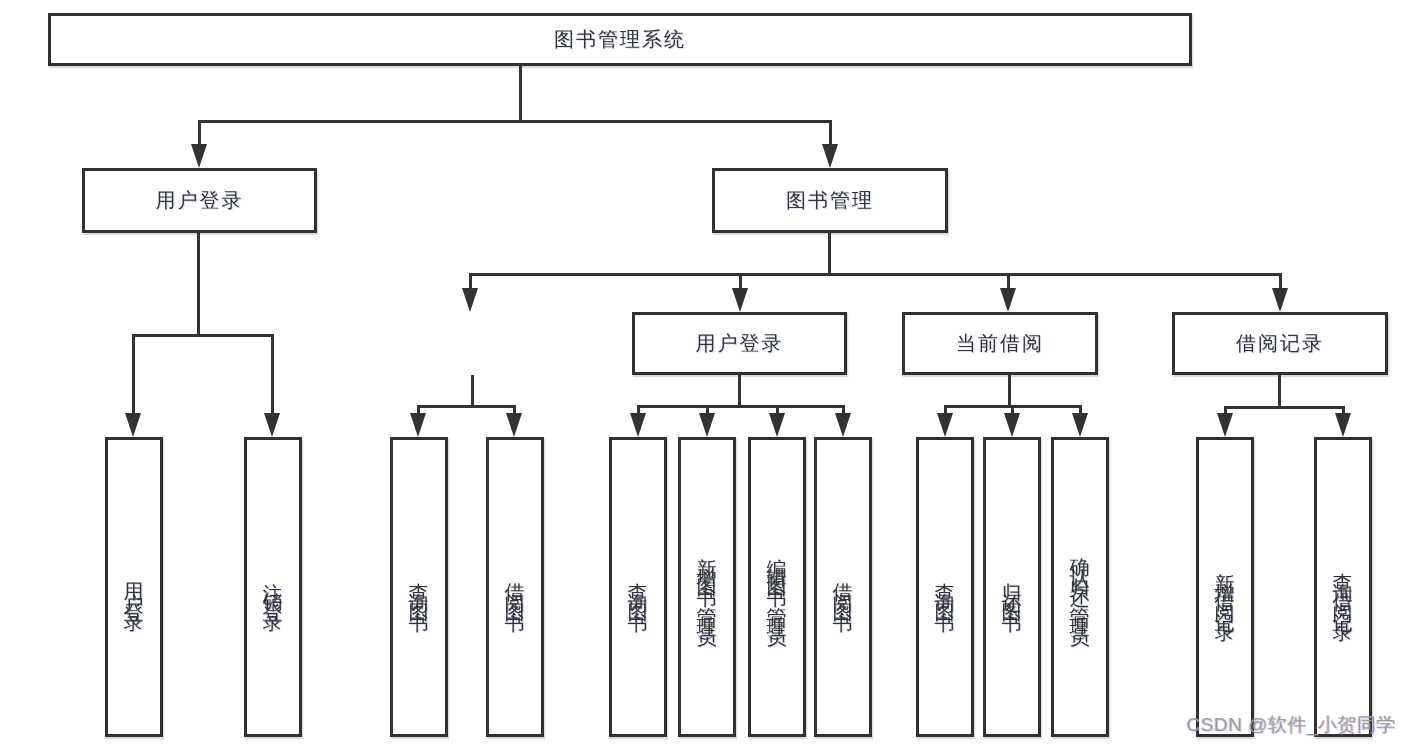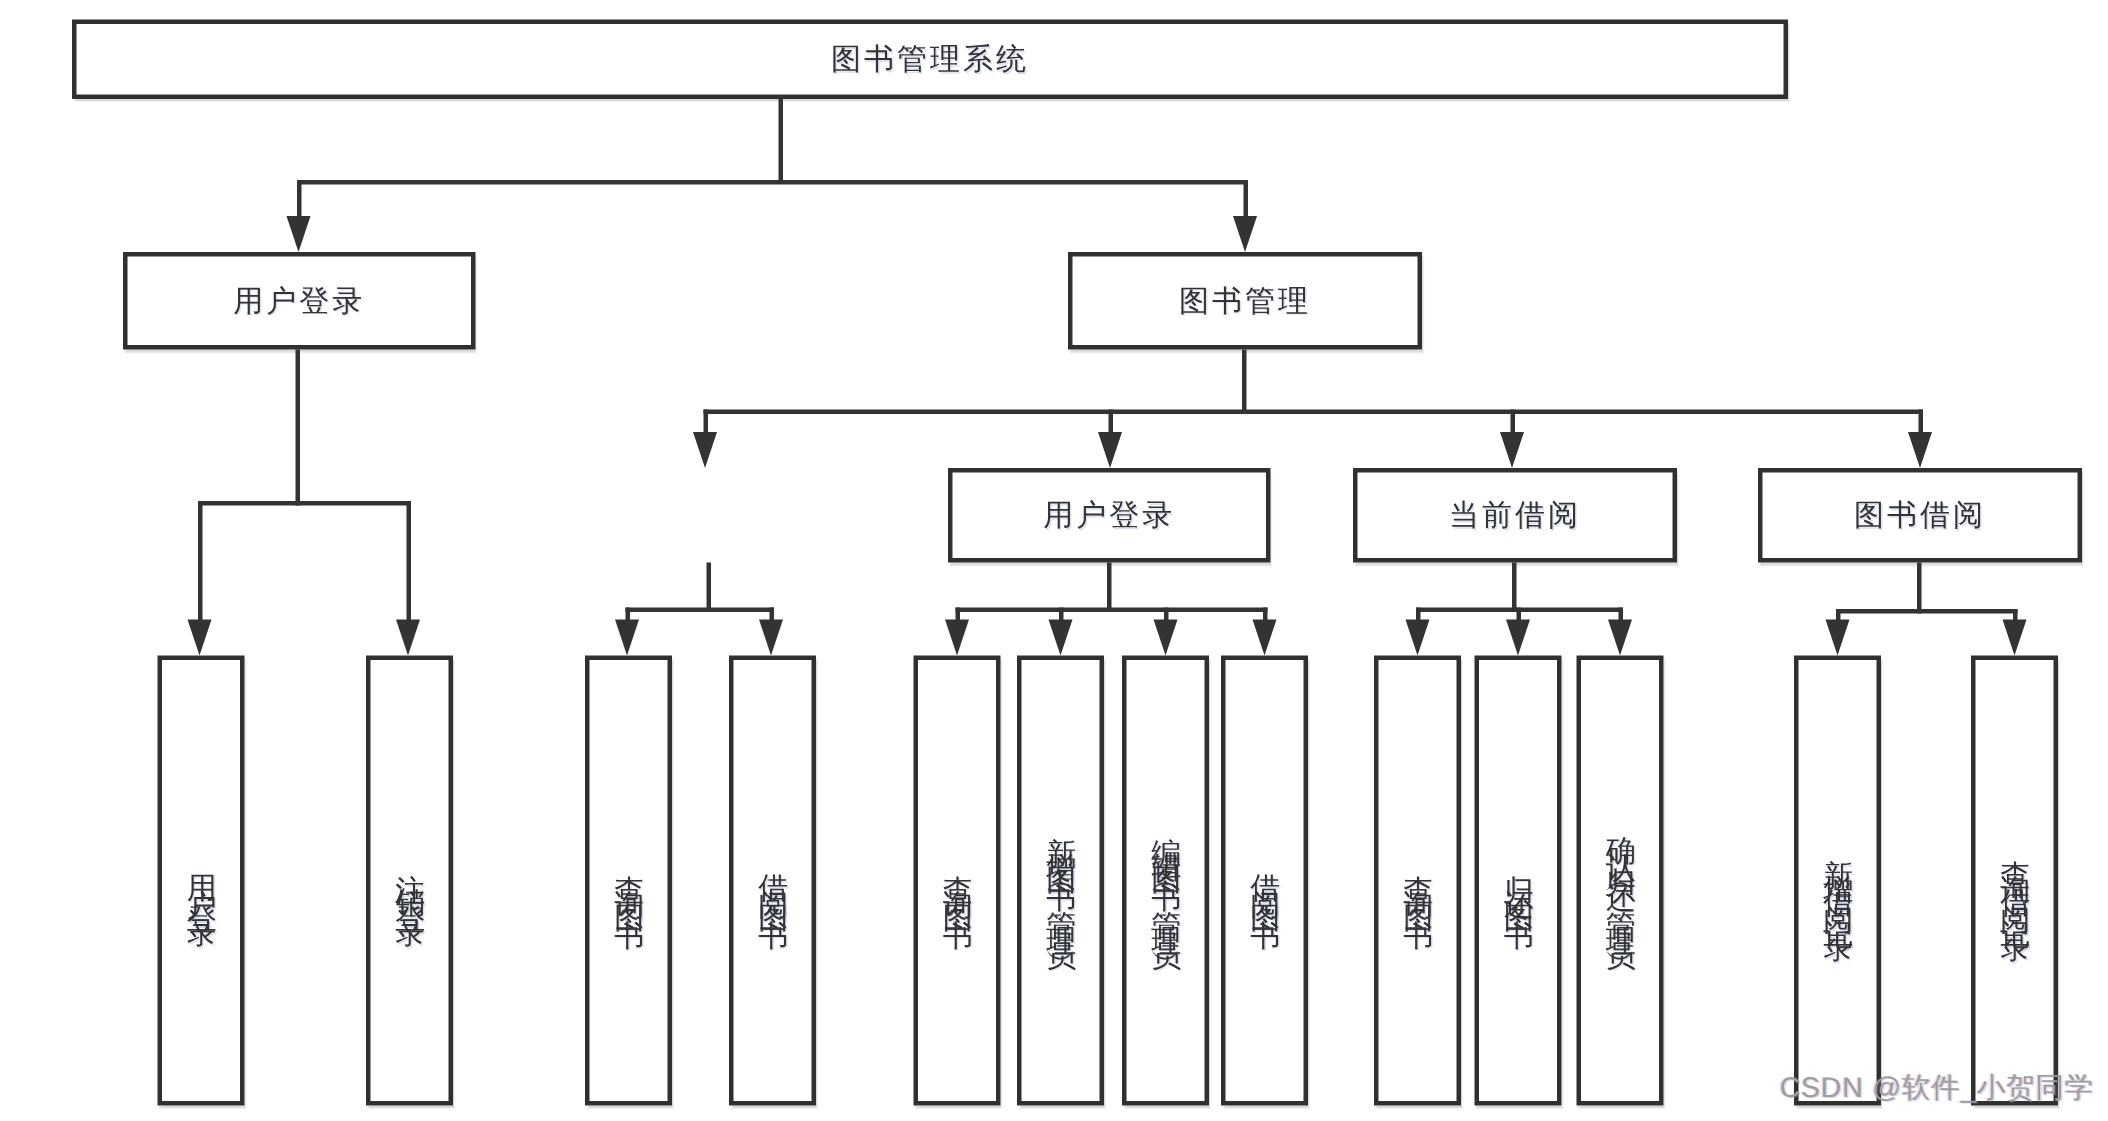--- a/index.html
+++ b/index.html
@@ -73,25 +73,25 @@
   <div class="cl v" style="left:739px;top:273px;height:18px;"></div>
   <div class="arrow" style="left:732px;top:288px;"></div>
   <div class="cl v" style="left:1007px;top:273px;height:18px;"></div>
   <div class="arrow" style="left:1000px;top:288px;"></div>
   <div class="cl v" style="left:1279px;top:273px;height:18px;"></div>
   <div class="arrow" style="left:1272px;top:288px;"></div>
 
   <div class="node" style="left:632px;top:312px;width:215px;height:63px;">
     <span class="label">用户登录</span>
   </div>
-  <div class="node" style="left:902px;top:312px;width:216px;height:63px;">
+  <div class="node" style="left:902px;top:312px;width:196px;height:63px;">
     <span class="label">当前借阅</span>
   </div>
   <div class="node" style="left:1172px;top:312px;width:216px;height:63px;">
-    <span class="label">图书借阅</span>
+    <span class="label">借阅记录</span>
   </div>
 
   <div class="cl v" style="left:471px;top:375px;height:32px;"></div>
   <div class="cl h" style="left:417px;top:405px;width:99px;"></div>
   <div class="cl v" style="left:417px;top:405px;height:12px;"></div>
   <div class="arrow" style="left:410px;top:413px;"></div>
   <div class="cl v" style="left:513px;top:405px;height:12px;"></div>
   <div class="arrow" style="left:506px;top:413px;"></div>
 
   <div class="cl v" style="left:738px;top:375px;height:32px;"></div>

